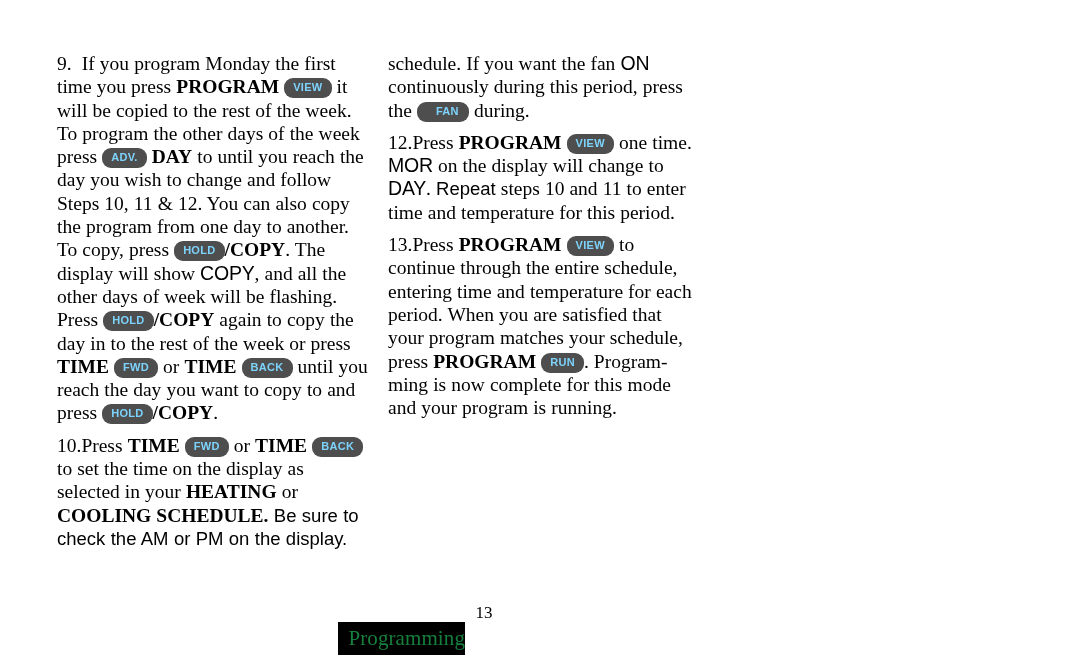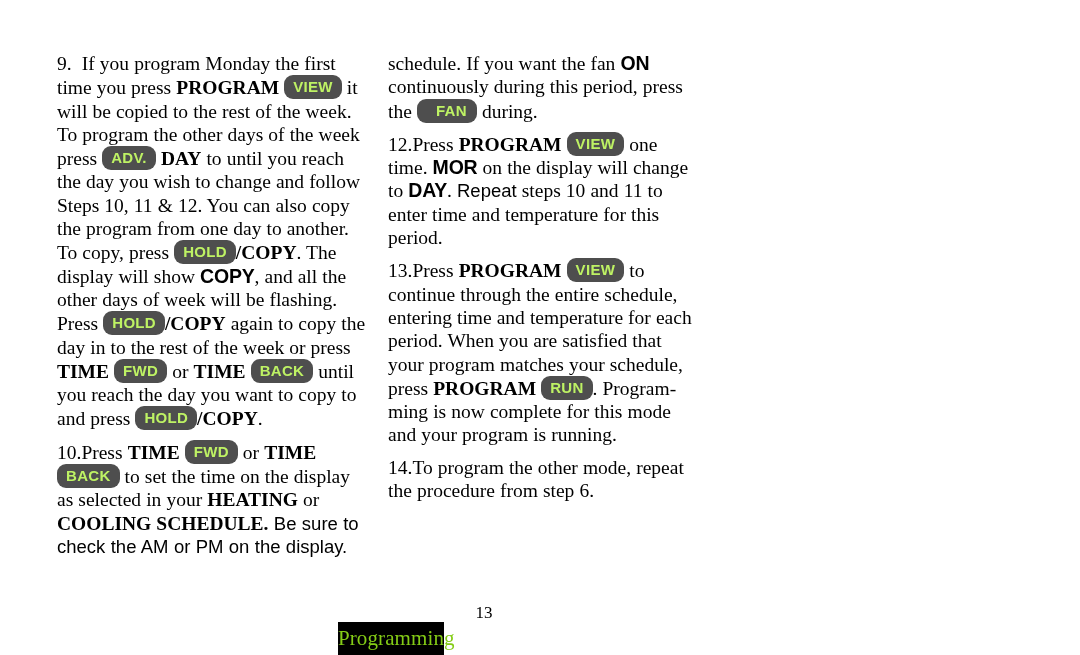--- a/index.html
+++ b/index.html
@@ -45,38 +45,38 @@
 
   
   
   .b {
     font-family: "Liberation Serif", "DejaVu Serif", serif;
     font-weight: bold;
   }
   
   .lcd {
     font-family: "Liberation Sans", "DejaVu Sans", sans-serif;
-    font-weight: bold;
+    font-weight: normal;
     letter-spacing: -0.2px;
   }
   
   .sans {
     font-family: "Liberation Sans", "DejaVu Sans", sans-serif;
     font-weight: normal;
     font-size: 0.95em;
   }
 
   
   .key {
     display: inline-block;
     background: #4e4e4e;
-    color: #bef264;
+    color: #7dd3fc;
     font-family: "Liberation Sans", "DejaVu Sans", sans-serif;
     font-weight: bold;
-    font-size: 15px;
+    font-size: 11px;
     line-height: 1;
     letter-spacing: 0.3px;
     padding: 4px 9px 5px 9px;
     border-radius: 9px;
     vertical-align: 2px;
     white-space: nowrap;
     text-align: right;
   }
   .key.wide {
     padding-left: 19px;
@@ -98,24 +98,24 @@
     width: 968px;
     text-align: center;
     font-size: 17px;
     line-height: 20px;
     font-family: "Liberation Serif", "DejaVu Serif", serif;
   }
   .section-tab {
     position: absolute;
     left: 338px;
     top: 622px;
-    width: 106px;
+    width: 127px;
     height: 33px;
     background: #000000;
-    color: #84cc16;
+    color: #15803d;
     font-family: "Liberation Serif", "DejaVu Serif", serif;
     font-size: 21px;
     line-height: 33px;
     text-align: right;
     letter-spacing: 0.1px;
   }
 </style>
 </head>
 <body>
 
@@ -132,20 +132,19 @@
   </div>
 
   <div class="col col-right">
 
     <p class="step gap-sm"><span>schedule. If you want the fan </span><span class="lcd">ON</span><span> continuously during this period, press the </span><span class="key wide">FAN</span><span> during.</span></p>
 
     <p class="step gap-sm"><span>12.</span><span>Press </span><span class="b">PROGRAM</span>&nbsp;<span class="key">VIEW</span><span> one time. </span><span class="lcd">MOR</span><span> on the display will change to </span><span class="lcd">DAY</span><span>. </span><span class="sans">Repeat</span><span> steps 10 and 11 to enter time and temperature for this period.</span></p>
 
     <p class="step gap-sm"><span>13.</span><span>Press </span><span class="b">PROGRAM</span>&nbsp;<span class="key">VIEW</span><span> to continue through the entire schedule, entering time and temperature for each period. When you are satisfied that your program matches your schedule, press </span><span class="b">PROGRAM</span>&nbsp;<span class="key">RUN</span><span>. Program-ming is now complete for this mode and your program is running.</span></p>
 
-    <p class="step"><span>14.</span><span>To program the other mode, repeat the procedure from step 6.</span></p>
 
   </div>
 
   <div class="page-number">13</div>
   <div class="section-tab">Programming</div>
 
 </div>
 
 </body></html>

